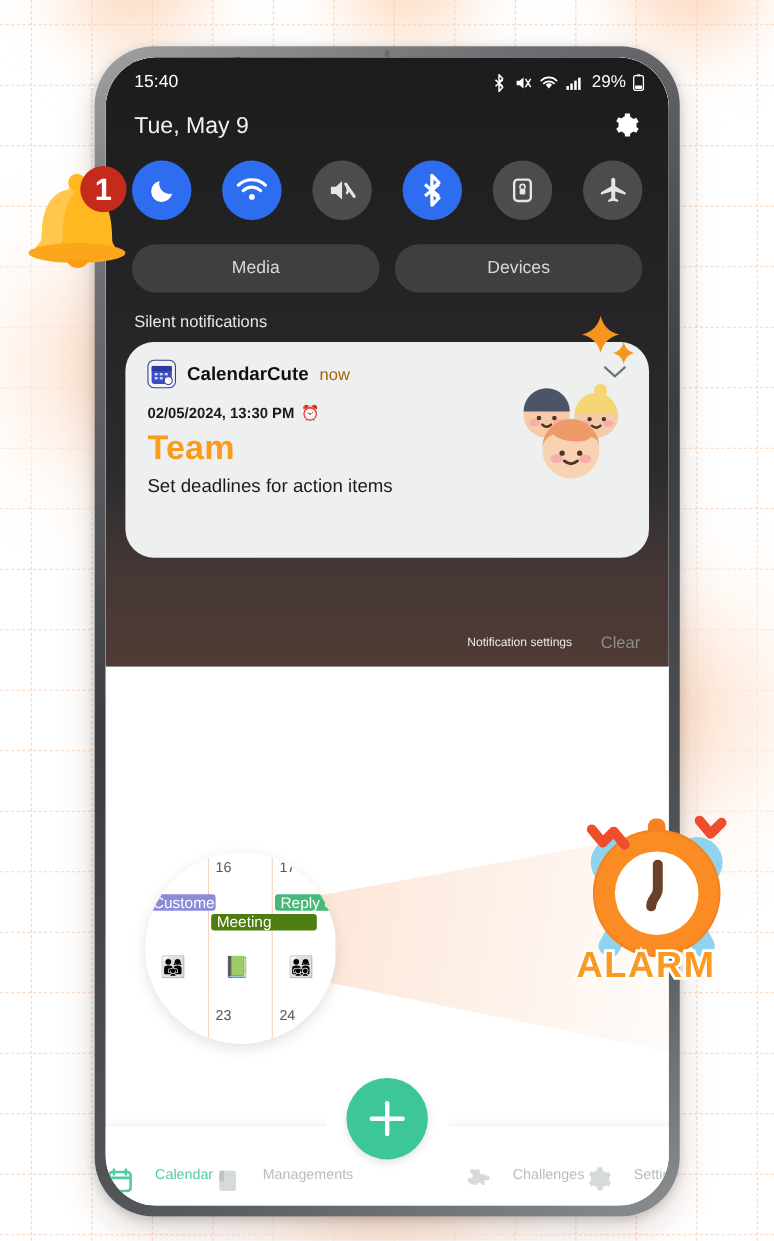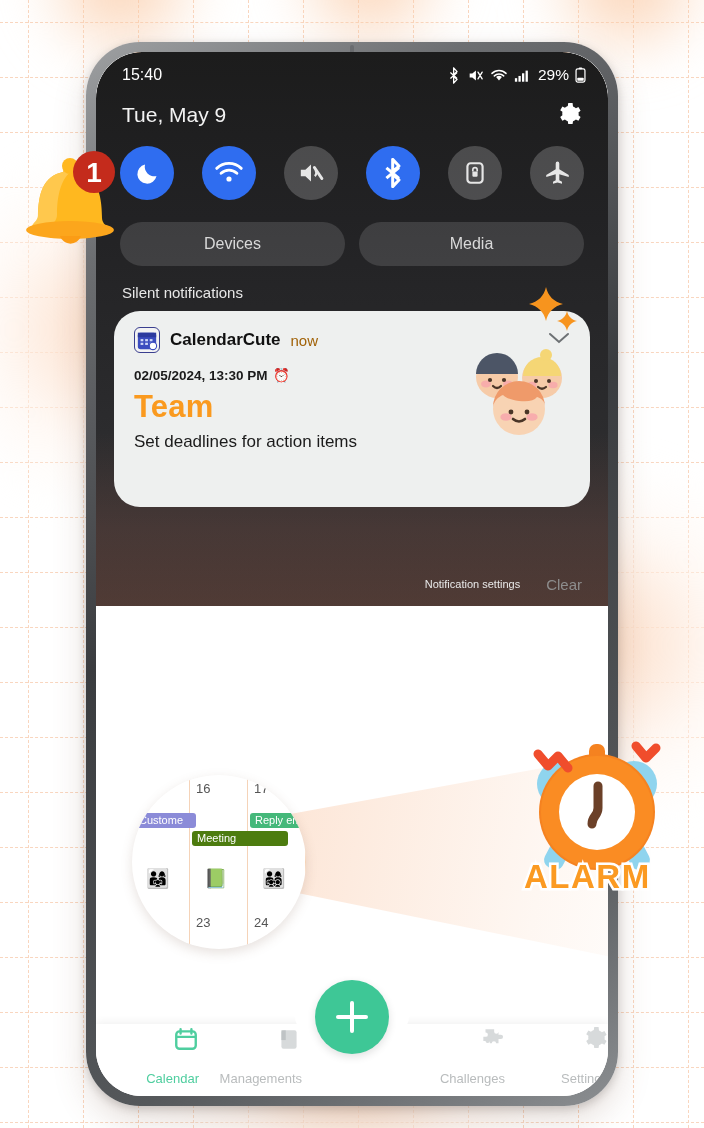--- a/index.html
+++ b/index.html
@@ -115,21 +115,21 @@
     background: #fff;
     box-shadow: 0 -2px 8px rgba(0,0,0,.06);
     display: flex; align-items: flex-end;
     border-radius: 0 0 46px 46px;
   }
   #bottom-nav::before {
     content: ""; position: absolute; left: 50%; top: -20px; transform: translateX(-50%);
     width: 118px; height: 56px; background: #fff; border-radius: 0 0 60px 60px;
   }
   .nav-item {
-    flex: 1; display: flex; flex-direction: column; align-items: flex-end;
+    flex: 1; display: flex; flex-direction: row; align-items: flex-start;
     justify-content: flex-end; padding-bottom: 10px; gap: 19px;
     z-index: 2; position: relative;
   }
   .nav-item.spacer { flex: 0 0 100px; }
   .nav-label { font-size: 13px; color: #b9bcbd; }
   .nav-item.active .nav-label { color: #4fce9f; }
   .nav-ico { width: 26px; height: 26px; display: block; }
   #fab {
     position: absolute; left: 50%; transform: translateX(-50%);
     bottom: 42px; width: 74px; height: 74px; border-radius: 50%;
@@ -250,21 +250,21 @@
   }
   #mag-inner {
     position: absolute; inset: 0;
     display: grid; grid-template-columns: repeat(3,1fr);
     grid-template-rows: 34px 100px 40px;
   }
   .mag-col { border-right: 1px solid #f5d3b8; position: relative; }
   .mag-daynum { font-size: 13px; color: #555; padding: 6px 0 0 6px; }
   .mag-chip {
     position: absolute; height: 15px; line-height: 15px;
-    font-size: 11px; color: #fff; padding-left: 5px; border-radius: 3px;
+    font-size: 14px; color: #fff; padding-left: 5px; border-radius: 3px;
     white-space: nowrap; overflow: hidden;
   }
   .mag-sticker { position: absolute; font-size: 19px; }
   #mag-cone {
     position: absolute; z-index: 6;
     left: 160px; top: 690px; width: 430px; height: 230px;
     background: linear-gradient(100deg, rgba(250,205,175,.55), rgba(250,210,182,.18) 65%, rgba(255,255,255,0));
     clip-path: polygon(0% 34%, 100% 0%, 100% 100%, 0% 62%);
     pointer-events: none;
   }
@@ -592,22 +592,22 @@
           </svg>
         </div>
         <div class="toggle">
           <svg width="27" height="27" viewBox="0 0 24 24">
             <path d="M22 15.2v-1.9l-8.4-5V3a1.6 1.6 0 1 0-3.2 0v5.3l-8.4 5v1.9l8.4-2.6v5.3L8 19.4V21l4-1.1 4 1.1v-1.6l-2.4-1.5v-5.3z" fill="#e6e6e6"></path>
           </svg>
         </div>
       </div>
 
       <div id="pillrow">
+        <div class="pill">Media</div>
         <div class="pill">Devices</div>
-        <div class="pill">Media</div>
       </div>
 
       <div id="silent-label">Silent notifications</div>
 
       <div id="notif-card">
         <div id="notif-top">
           <span id="notif-app-icon">
             <svg width="22" height="22" viewBox="0 0 24 24">
               <rect x="2" y="4" width="20" height="18" rx="3" fill="#3b4cbf"></rect>
               <rect x="2" y="4" width="20" height="5" fill="#2c3a9e"></rect>

